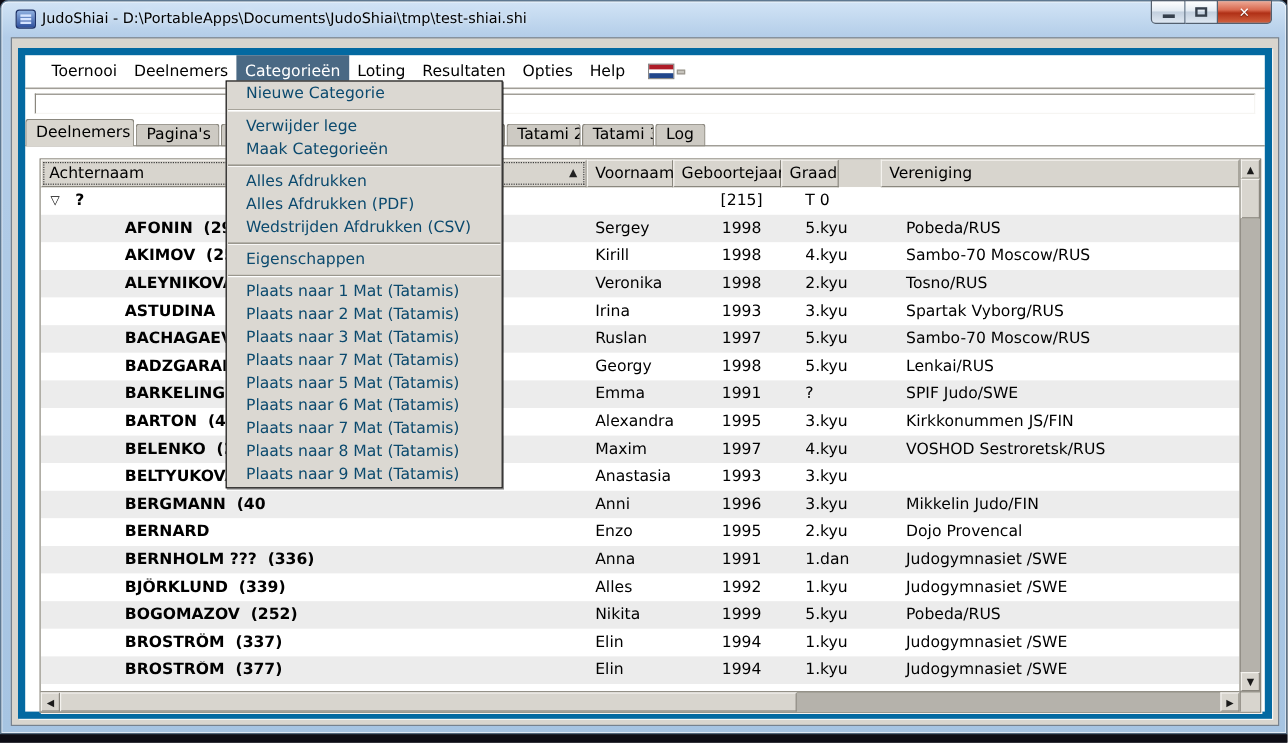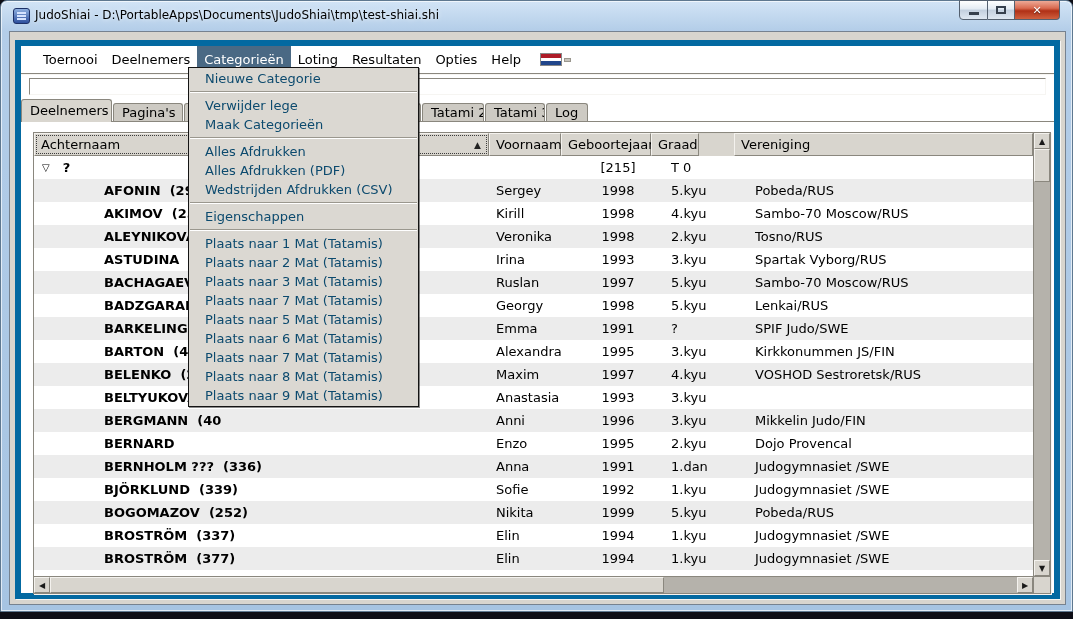--- a/index.html
+++ b/index.html
@@ -186,21 +186,21 @@
                 <div class="t-row"><div class="cell c-ach">ASTUDINA  (384</div><div class="cell c-voor">Irina</div><div class="cell c-geb">1993</div><div class="cell c-graad">3.kyu</div><div class="cell c-ver">Spartak Vyborg/RUS</div></div>
                 <div class="t-row alt"><div class="cell c-ach">BACHAGAEV  (3</div><div class="cell c-voor">Ruslan</div><div class="cell c-geb">1997</div><div class="cell c-graad">5.kyu</div><div class="cell c-ver">Sambo-70 Moscow/RUS</div></div>
                 <div class="t-row"><div class="cell c-ach">BADZGARADZE</div><div class="cell c-voor">Georgy</div><div class="cell c-geb">1998</div><div class="cell c-graad">5.kyu</div><div class="cell c-ver">Lenkai/RUS</div></div>
                 <div class="t-row alt"><div class="cell c-ach">BARKELING  (33</div><div class="cell c-voor">Emma</div><div class="cell c-geb">1991</div><div class="cell c-graad">?</div><div class="cell c-ver">SPIF Judo/SWE</div></div>
                 <div class="t-row"><div class="cell c-ach">BARTON  (401)</div><div class="cell c-voor">Alexandra</div><div class="cell c-geb">1995</div><div class="cell c-graad">3.kyu</div><div class="cell c-ver">Kirkkonummen JS/FIN</div></div>
                 <div class="t-row alt"><div class="cell c-ach">BELENKO  (291)</div><div class="cell c-voor">Maxim</div><div class="cell c-geb">1997</div><div class="cell c-graad">4.kyu</div><div class="cell c-ver">VOSHOD Sestroretsk/RUS</div></div>
                 <div class="t-row"><div class="cell c-ach">BELTYUKOVA  (3</div><div class="cell c-voor">Anastasia</div><div class="cell c-geb">1993</div><div class="cell c-graad">3.kyu</div></div>
                 <div class="t-row alt"><div class="cell c-ach">BERGMANN  (40</div><div class="cell c-voor">Anni</div><div class="cell c-geb">1996</div><div class="cell c-graad">3.kyu</div><div class="cell c-ver">Mikkelin Judo/FIN</div></div>
                 <div class="t-row"><div class="cell c-ach">BERNARD</div><div class="cell c-voor">Enzo</div><div class="cell c-geb">1995</div><div class="cell c-graad">2.kyu</div><div class="cell c-ver">Dojo Provencal</div></div>
                 <div class="t-row alt"><div class="cell c-ach">BERNHOLM ???  (336)</div><div class="cell c-voor">Anna</div><div class="cell c-geb">1991</div><div class="cell c-graad">1.dan</div><div class="cell c-ver">Judogymnasiet /SWE</div></div>
-                <div class="t-row"><div class="cell c-ach">BJÖRKLUND  (339)</div><div class="cell c-voor">Sofie</div><div class="cell c-geb">1992</div><div class="cell c-graad">1.kyu</div><div class="cell c-ver">Judogymnasiet /SWE</div></div>
+                <div class="t-row"><div class="cell c-ach">BJÖRKLUND  (339)</div><div class="cell c-voor">Alles</div><div class="cell c-geb">1992</div><div class="cell c-graad">1.kyu</div><div class="cell c-ver">Judogymnasiet /SWE</div></div>
                 <div class="t-row alt"><div class="cell c-ach">BOGOMAZOV  (252)</div><div class="cell c-voor">Nikita</div><div class="cell c-geb">1999</div><div class="cell c-graad">5.kyu</div><div class="cell c-ver">Pobeda/RUS</div></div>
                 <div class="t-row"><div class="cell c-ach">BROSTRÖM  (337)</div><div class="cell c-voor">Elin</div><div class="cell c-geb">1994</div><div class="cell c-graad">1.kyu</div><div class="cell c-ver">Judogymnasiet /SWE</div></div>
                 <div class="t-row alt"><div class="cell c-ach">BROSTRÖM  (377)</div><div class="cell c-voor">Elin</div><div class="cell c-geb">1994</div><div class="cell c-graad">1.kyu</div><div class="cell c-ver">Judogymnasiet /SWE</div></div>
               </div>
           </div>
 
           <div class="vscroll">
             <div class="sb-btn">
                 <span>▲</span>
               </div>

